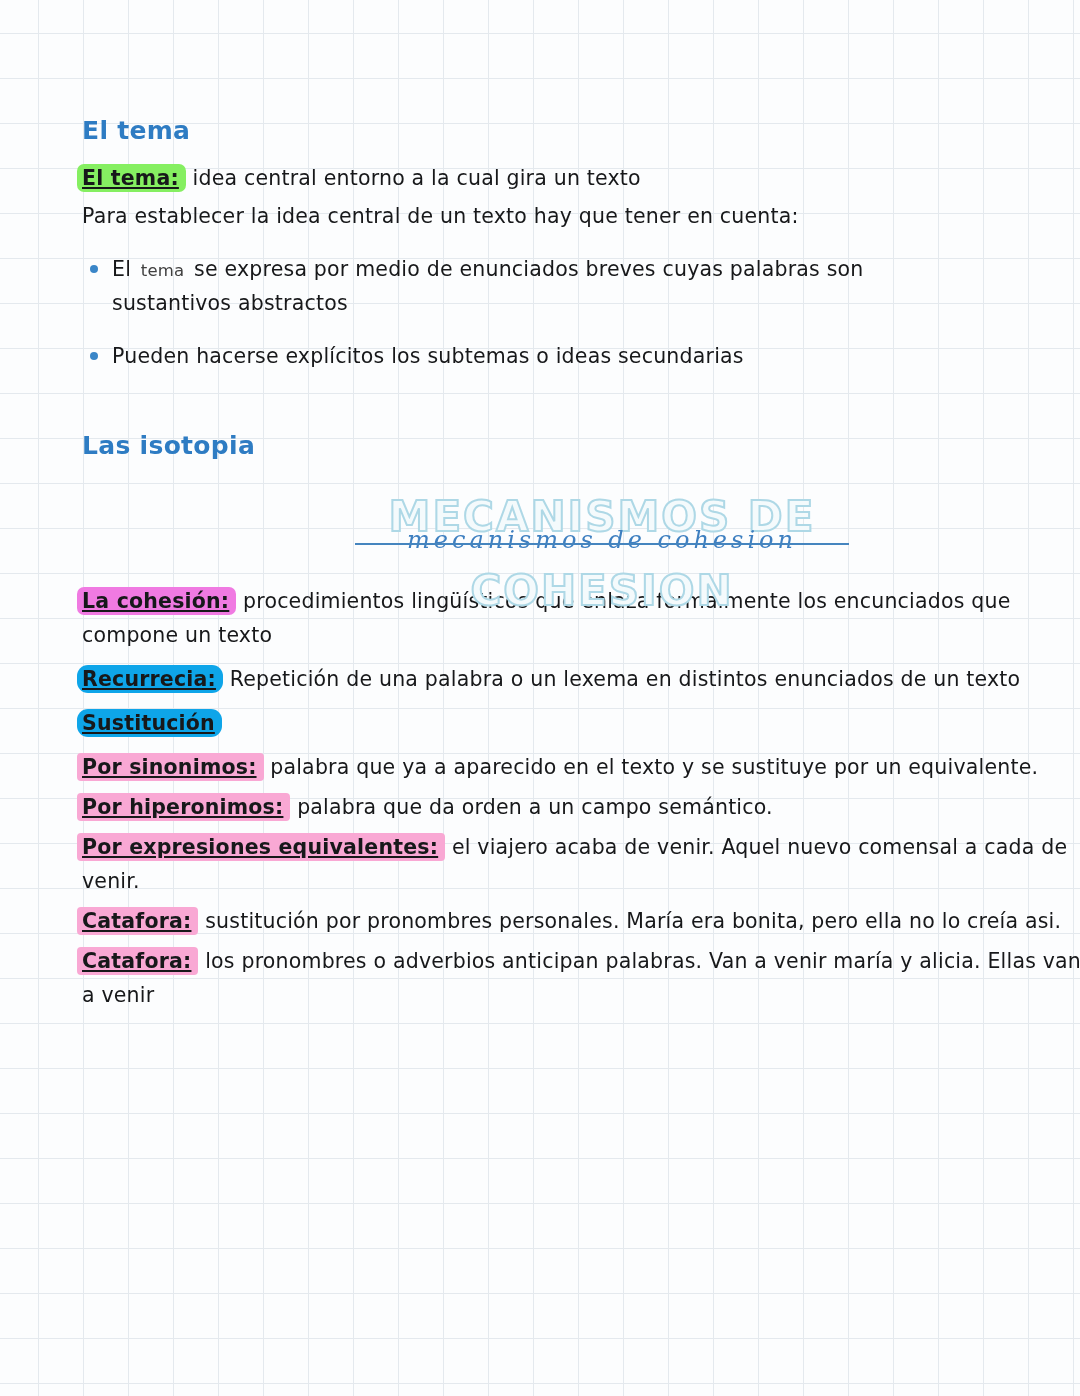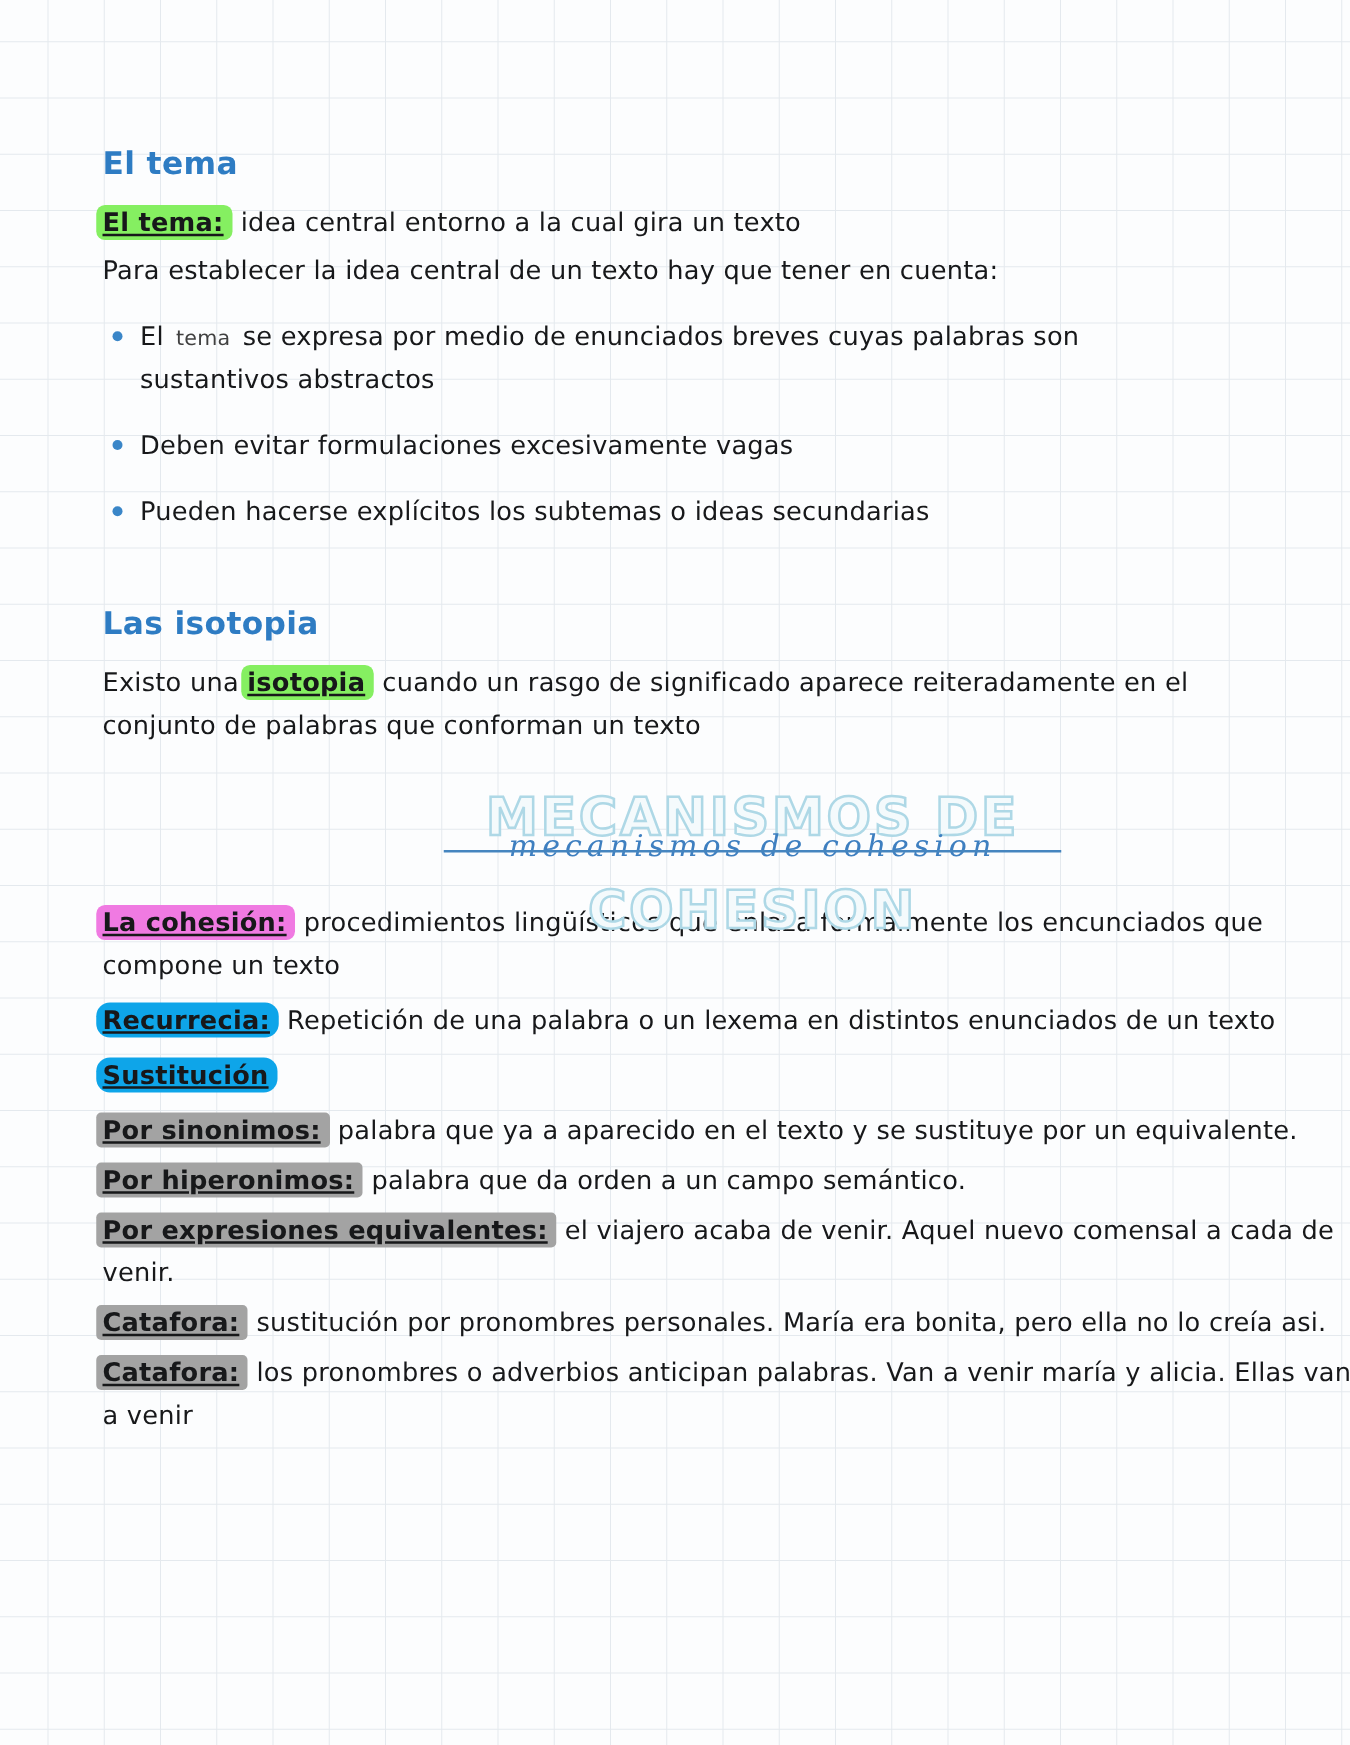--- a/index.html
+++ b/index.html
@@ -40,21 +40,21 @@
   .hl {
     font-weight: bold;
     padding: 2px 7px 2px 5px;
     border-radius: 7px;
     margin-left: -5px;
     text-decoration: underline;
   }
   .hl-green  { background: #85ef61; }
   .hl-pink   { background: #f07ae2; }
   .hl-orange { background: #0ea5e9; border-radius: 11px; }
-  .hl-yellow { background: #a3a3a3; border-radius: 4px; }
+  .hl-yellow { background: #f9a8d4; border-radius: 4px; }
 
   ul.bullets {
     list-style: none;
     margin: 20px 0 0 0;
     padding: 0 0 0 8px;
     width: 810px;
   }
   ul.bullets li {
     position: relative;
     padding-left: 22px;
@@ -136,28 +136,26 @@
 
     <div class="section-tema">
       <h2 class="section-heading">El tema</h2>
 
       <p class="body-line"><span class="hl hl-green">El tema:</span> <span>idea central entorno a la cual gira un texto</span></p>
 
       <p class="body-line">Para establecer la idea central de un texto hay que tener en cuenta:</p>
 
       <ul class="bullets">
         <li><span>El</span> <span class="small-term">tema</span> <span>se expresa por medio de enunciados breves cuyas palabras son sustantivos abstractos</span></li>
-        <li>Deben evitar formulaciones excesivamente vagas</li>
         <li>Pueden hacerse explícitos los subtemas o ideas secundarias</li>
       </ul>
     </div>
 
     <div class="section-isotopia">
       <h2 class="section-heading">Las isotopia</h2>
-      <p class="body-line"><span>Existo una</span> <span class="hl hl-green">isotopia</span> <span>cuando un rasgo de significado aparece reiteradamente en el conjunto de palabras que conforman un texto</span></p>
     </div>
 
     <div class="banner">
       <div class="banner-outline">MECANISMOS DE COHESION</div>
       <div class="banner-script">
         <span class="script-text">mecanismos de cohesion</span>
       </div>
     </div>
 
     <div class="cohesion">

